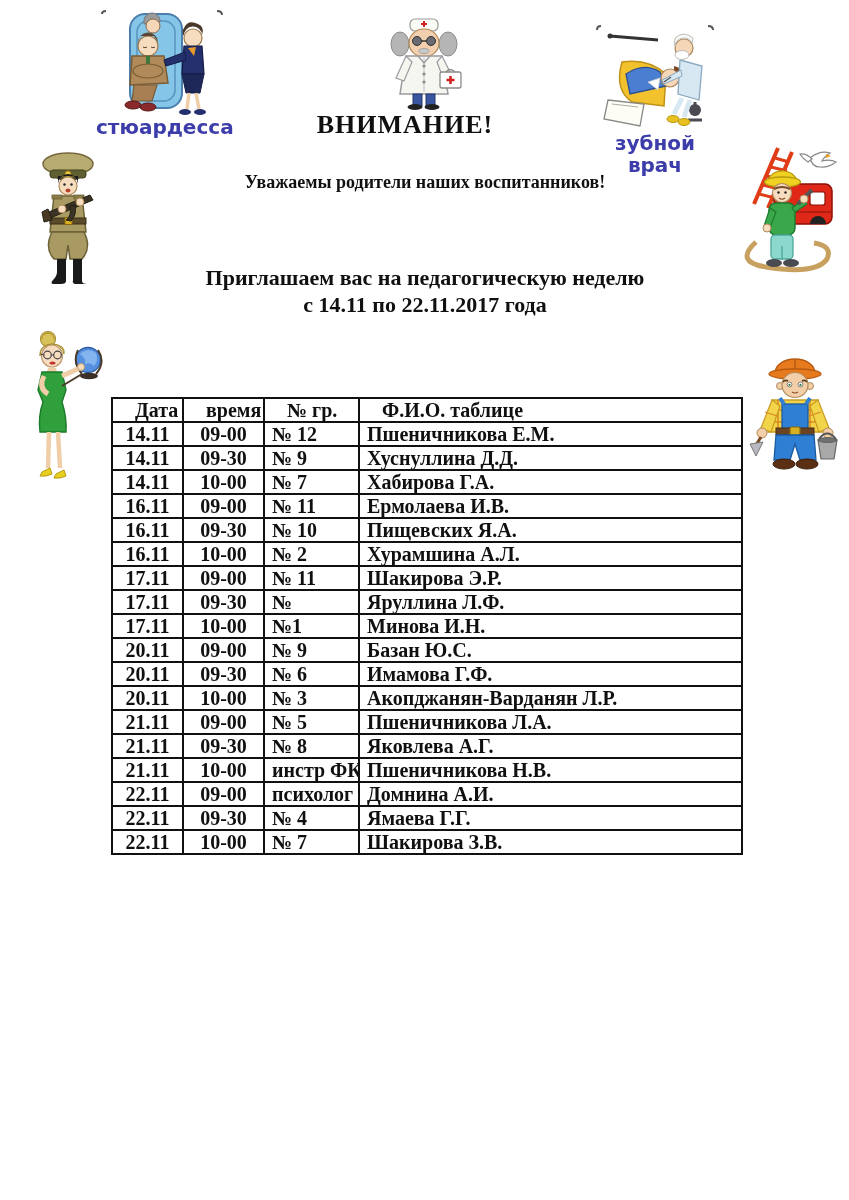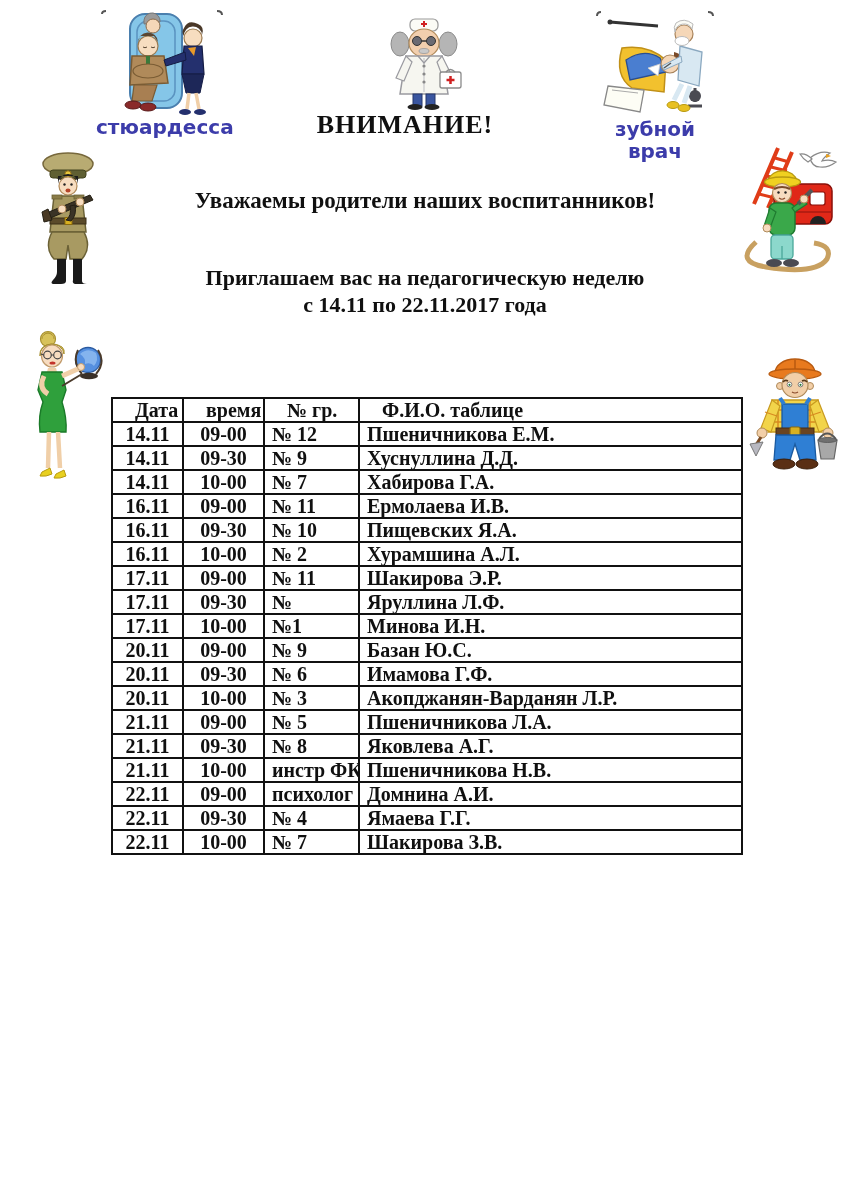--- a/index.html
+++ b/index.html
@@ -4,21 +4,21 @@
 <style>
   html,body{margin:0;padding:0;background:#ffffff;}
   .page{
     position:relative;width:849px;height:1000px;background:#ffffff;overflow:hidden;
     font-family:"Liberation Serif","DejaVu Serif",serif;font-weight:bold;color:#101010;
   }
   .abs{position:absolute;}
   .pre{white-space:pre-wrap;}
   .center{text-align:center;}
   .attention{left:240px;top:110px;width:330px;font-size:26px;letter-spacing:1px;}
-  .greeting{left:100px;top:188px;width:650px;font-size:23px;}
+  .greeting{left:100px;top:172px;width:650px;font-size:18px;}
   .invite{left:100px;top:228px;width:650px;font-size:22px;line-height:27px;margin-top:36px;}
   .intro{left:118px;top:328px;width:624px;font-size:21px;line-height:26px;text-align:left;}
   figure.clip{margin:0;padding:0;}
   figcaption{
     font-family:"DejaVu Sans","Liberation Sans",sans-serif;font-weight:bold;
     color:#3c3caa;font-size:20px;text-align:center;margin-top:0px;line-height:22px;
   }
   table.schedule{
     position:absolute;left:111px;top:397px;width:630px;
     border-collapse:collapse;table-layout:fixed;
@@ -88,21 +88,21 @@
     <path d="M58,42 L67,60 L59,64 L53,48 Z" fill="#f6f6f0" stroke="#9a9aa0" stroke-width="1.2"></path>
     <rect x="56" y="58" width="21" height="16" rx="2" fill="#ffffff" stroke="#8a8a8a" stroke-width="1.3"></rect>
     <path d="M62,58 q4,-5 9,0" fill="none" stroke="#8a8a8a" stroke-width="1.5"></path>
     <path d="M66.5,62 v8 M62.5,66 h8" stroke="#d02020" stroke-width="2.5"></path>
     <rect x="29" y="80" width="9" height="12" fill="#3a56a0" stroke="#25366a" stroke-width="1"></rect>
     <rect x="42" y="80" width="9" height="12" fill="#3a56a0" stroke="#25366a" stroke-width="1"></rect>
     <ellipse cx="31" cy="93" rx="7.5" ry="3" fill="#222"></ellipse>
     <ellipse cx="48" cy="93" rx="7.5" ry="3" fill="#222"></ellipse>
   </svg>
 
-  <figure class="clip abs" style="left:592px;top:8px;width:126px;">
+  <figure class="clip abs" style="left:592px;top:22px;width:126px;">
     <svg width="126" height="110" viewBox="0 0 126 110">
       <path d="M5,8 Q5,4 9,4" fill="none" stroke="#555" stroke-width="2"></path>
       <path d="M116,4 Q121,4 121,8" fill="none" stroke="#555" stroke-width="2"></path>
       <path d="M18,14 L66,18" stroke="#333" stroke-width="3"></path>
       <circle cx="18" cy="14" r="2.5" fill="#333"></circle>
       <path d="M30,40 Q22,68 40,80 L72,84 L74,52 Q56,36 30,40 Z" fill="#f2c12e" stroke="#c09018" stroke-width="1.5"></path>
       <path d="M16,78 L52,82 L48,104 L12,97 Z" fill="#fdfdf5" stroke="#888" stroke-width="1.3"></path>
       <path d="M20,82 L46,85" stroke="#aaa" stroke-width="1"></path>
       <path d="M34,52 Q52,40 68,50 L74,64 L38,72 Z" fill="#4a7ed0" stroke="#2a4e90" stroke-width="1.3"></path>
       <circle cx="78" cy="56" r="9" fill="#f5d7b8" stroke="#a8835a" stroke-width="1.2"></circle>

